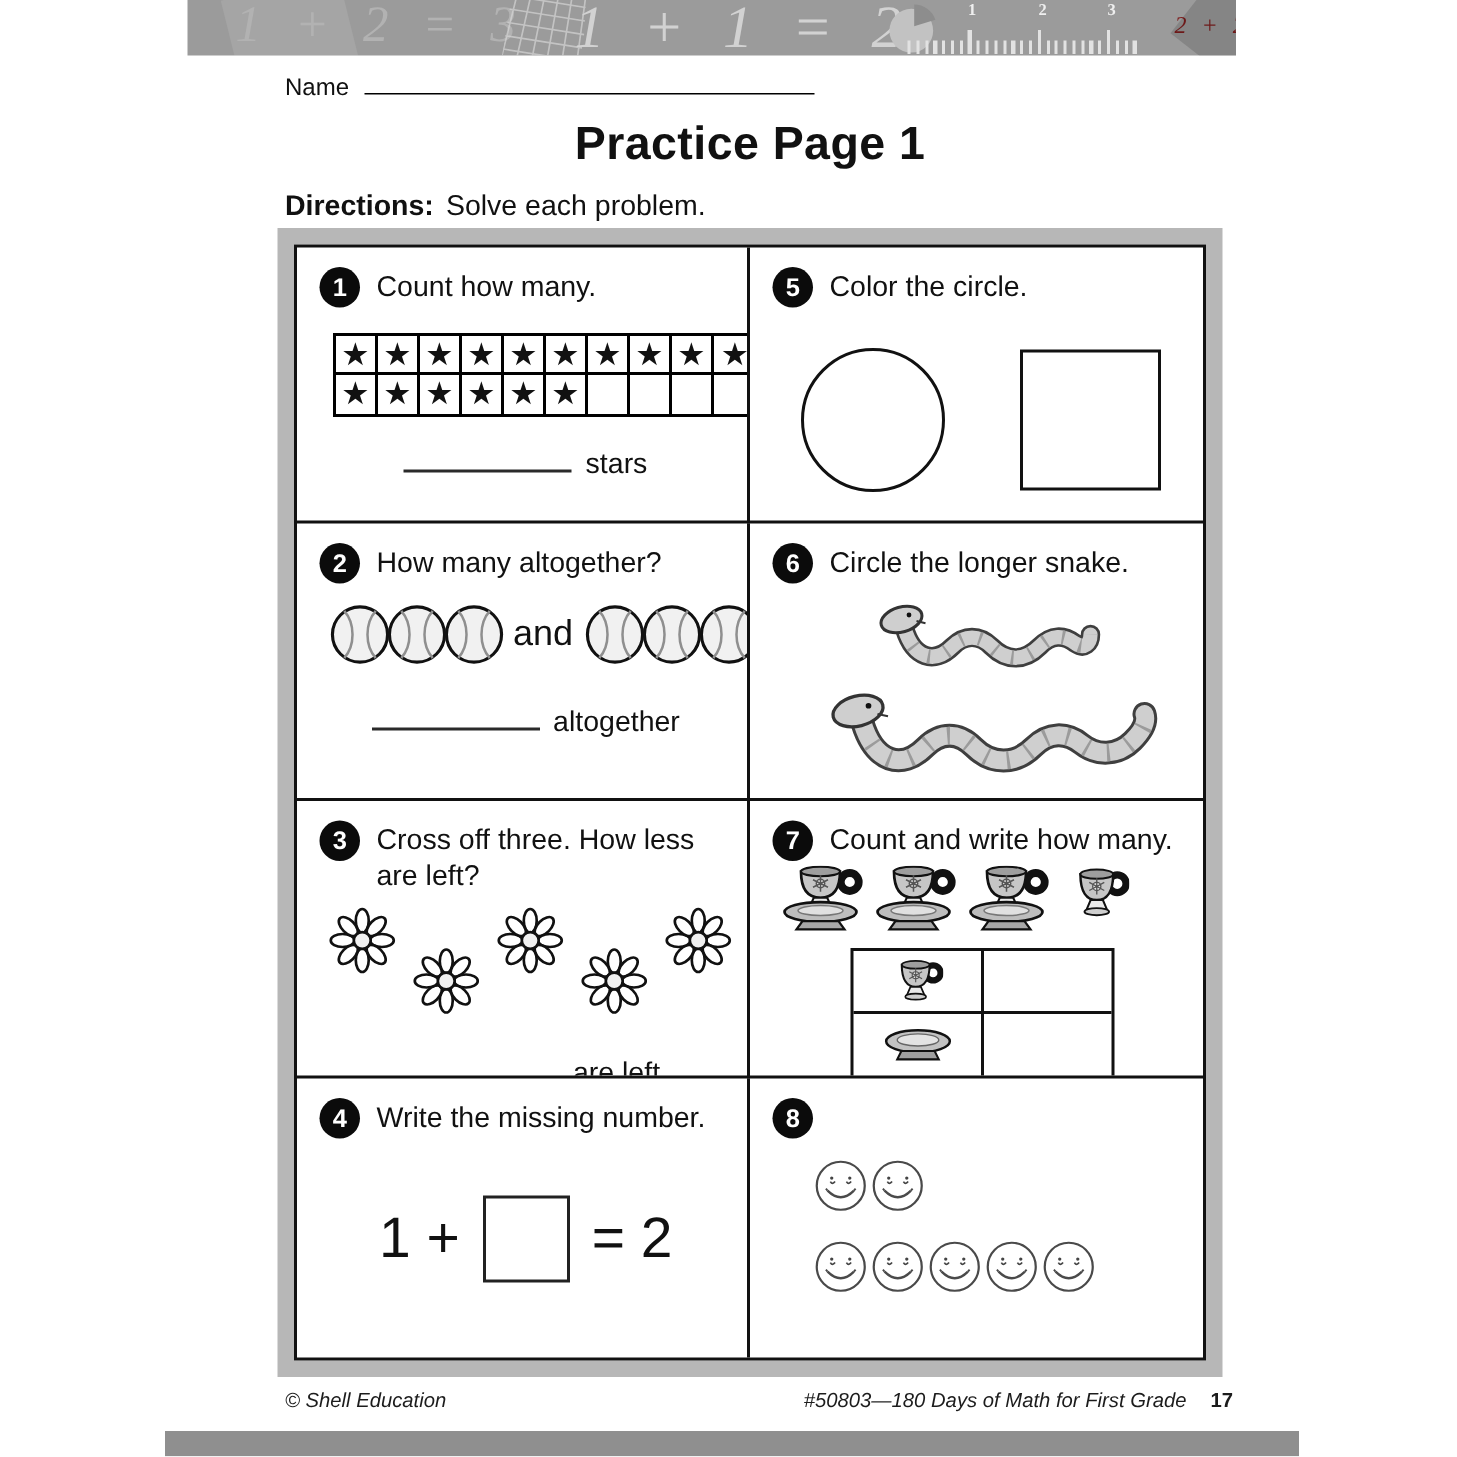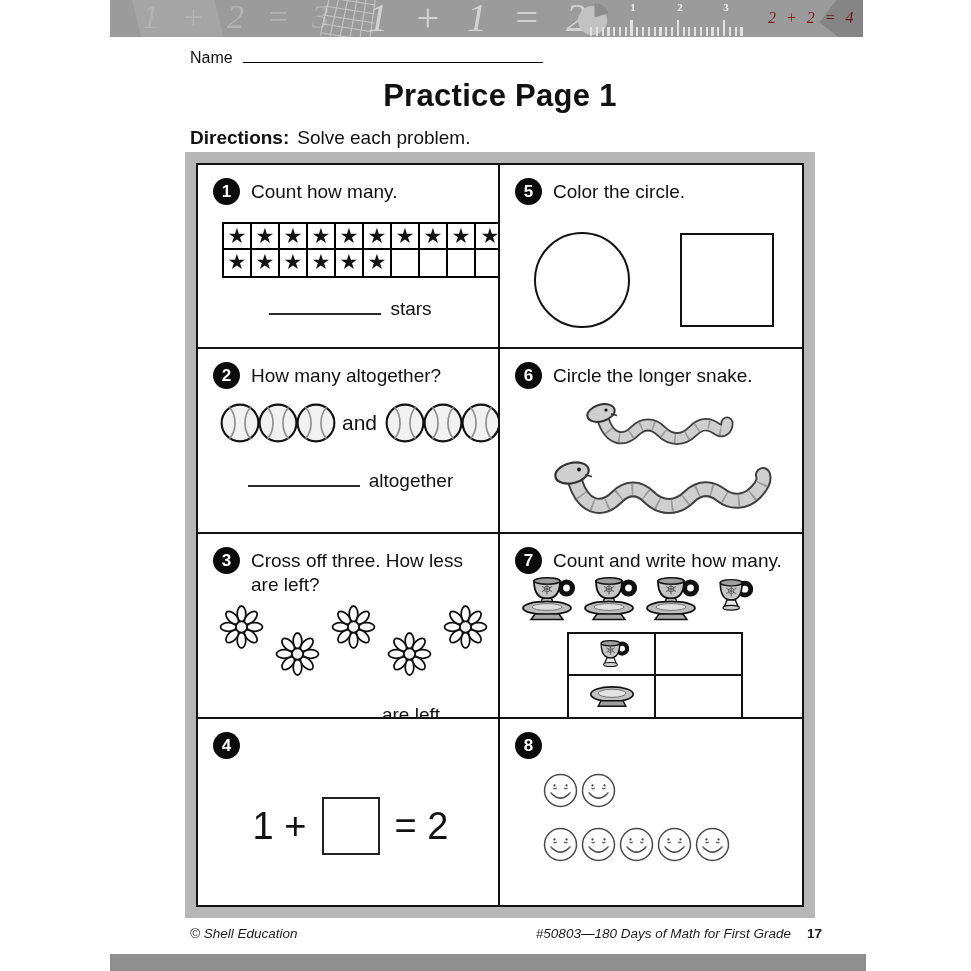--- a/index.html
+++ b/index.html
@@ -1,20 +1,20 @@
 <!DOCTYPE html>
 <html><head>
 <meta charset="utf-8">
 <style>
   html,body{margin:0;padding:0;background:#fff;}
   .page{position:relative;width:971px;height:971px;background:#fff;overflow:hidden;
         font-family:"Liberation Sans",sans-serif;color:#111;}
 
   
-  .banner{position:absolute;left:110px;top:0;width:753px;height:37px;overflow:hidden;}
+  .banner{position:absolute;left:125px;top:0;width:699px;height:37px;overflow:hidden;}
   .banner .tilt-rect{position:absolute;left:28px;top:-10px;width:80px;height:58px;
         background:rgba(255,255,255,0.10);transform:rotate(-14deg);}
   .banner .tilt-dark{position:absolute;right:-14px;top:-6px;width:48px;height:48px;
         background:rgba(0,0,0,0.14);transform:rotate(38deg);}
   .banner .eq{position:absolute;font-family:"Liberation Serif",serif;font-style:italic;white-space:nowrap;}
   .eq-left{left:32px;top:-2px;font-size:34px;color:#b2b2b2;letter-spacing:7px;}
   .eq-center{left:258px;top:-6px;font-size:40px;color:#d2d2d2;letter-spacing:8px;}
   .eq-right{left:658px;top:9px;font-size:16px;color:#7f1d1d;letter-spacing:3px;}
   .grid-icon{position:absolute;left:213px;top:-5px;transform:rotate(9deg);opacity:.75;}
   .pie-icon{position:absolute;left:466px;top:2px;}
@@ -53,21 +53,21 @@
         text-align:center;font-size:21px;line-height:25px;font-family:"DejaVu Sans",sans-serif;}
   .star-cell:nth-child(10n){border-right:none;}
   .star-cell:nth-child(n+11){border-bottom:none;}
   .ans{margin-top:20px;text-align:center;font-size:19px;}
   .blank{display:inline-block;width:112px;border-bottom:2px solid #2a2a2a;height:15px;margin-right:9px;}
 
   
   .balls{display:flex;align-items:center;margin:13px 0 0 6px;}
   .ball-group{display:flex;}
   svg.ball{width:42px;height:42px;margin-right:-4px;}
-  .and{font-size:21px;margin:0 7px 0 9px;}
+  .and{font-size:24px;margin:0 7px 0 9px;}
   .ans2{margin-top:26px;}
 
   
   .flowers{display:flex;gap:11px;margin:6px 0 0 6px;height:98px;}
   svg.flower{width:46px;height:46px;}
   .flowers svg:nth-child(even){transform:translateY(27px);}
 
   
   .equation{display:flex;align-items:center;justify-content:center;gap:15px;margin-top:38px;font-size:38px;}
   .eq-box{width:58px;height:58px;border:2px solid #222;box-sizing:border-box;}
@@ -396,20 +396,21 @@
                 <use href="#saucer"></use>
               </svg>
           </div>
           <div class="ct-cell"></div>
         </div>
       </div>
 
       <div class="cell">
         <div class="cell-head">
           <span class="badge">4</span>
+          <span class="prompt">Write the missing number.</span>
         </div>
         <div class="equation">
           <span>1 +</span>
           <span class="eq-box"></span>
           <span>= 2</span>
         </div>
       </div>
 
       <div class="cell">
         <div class="cell-head">

